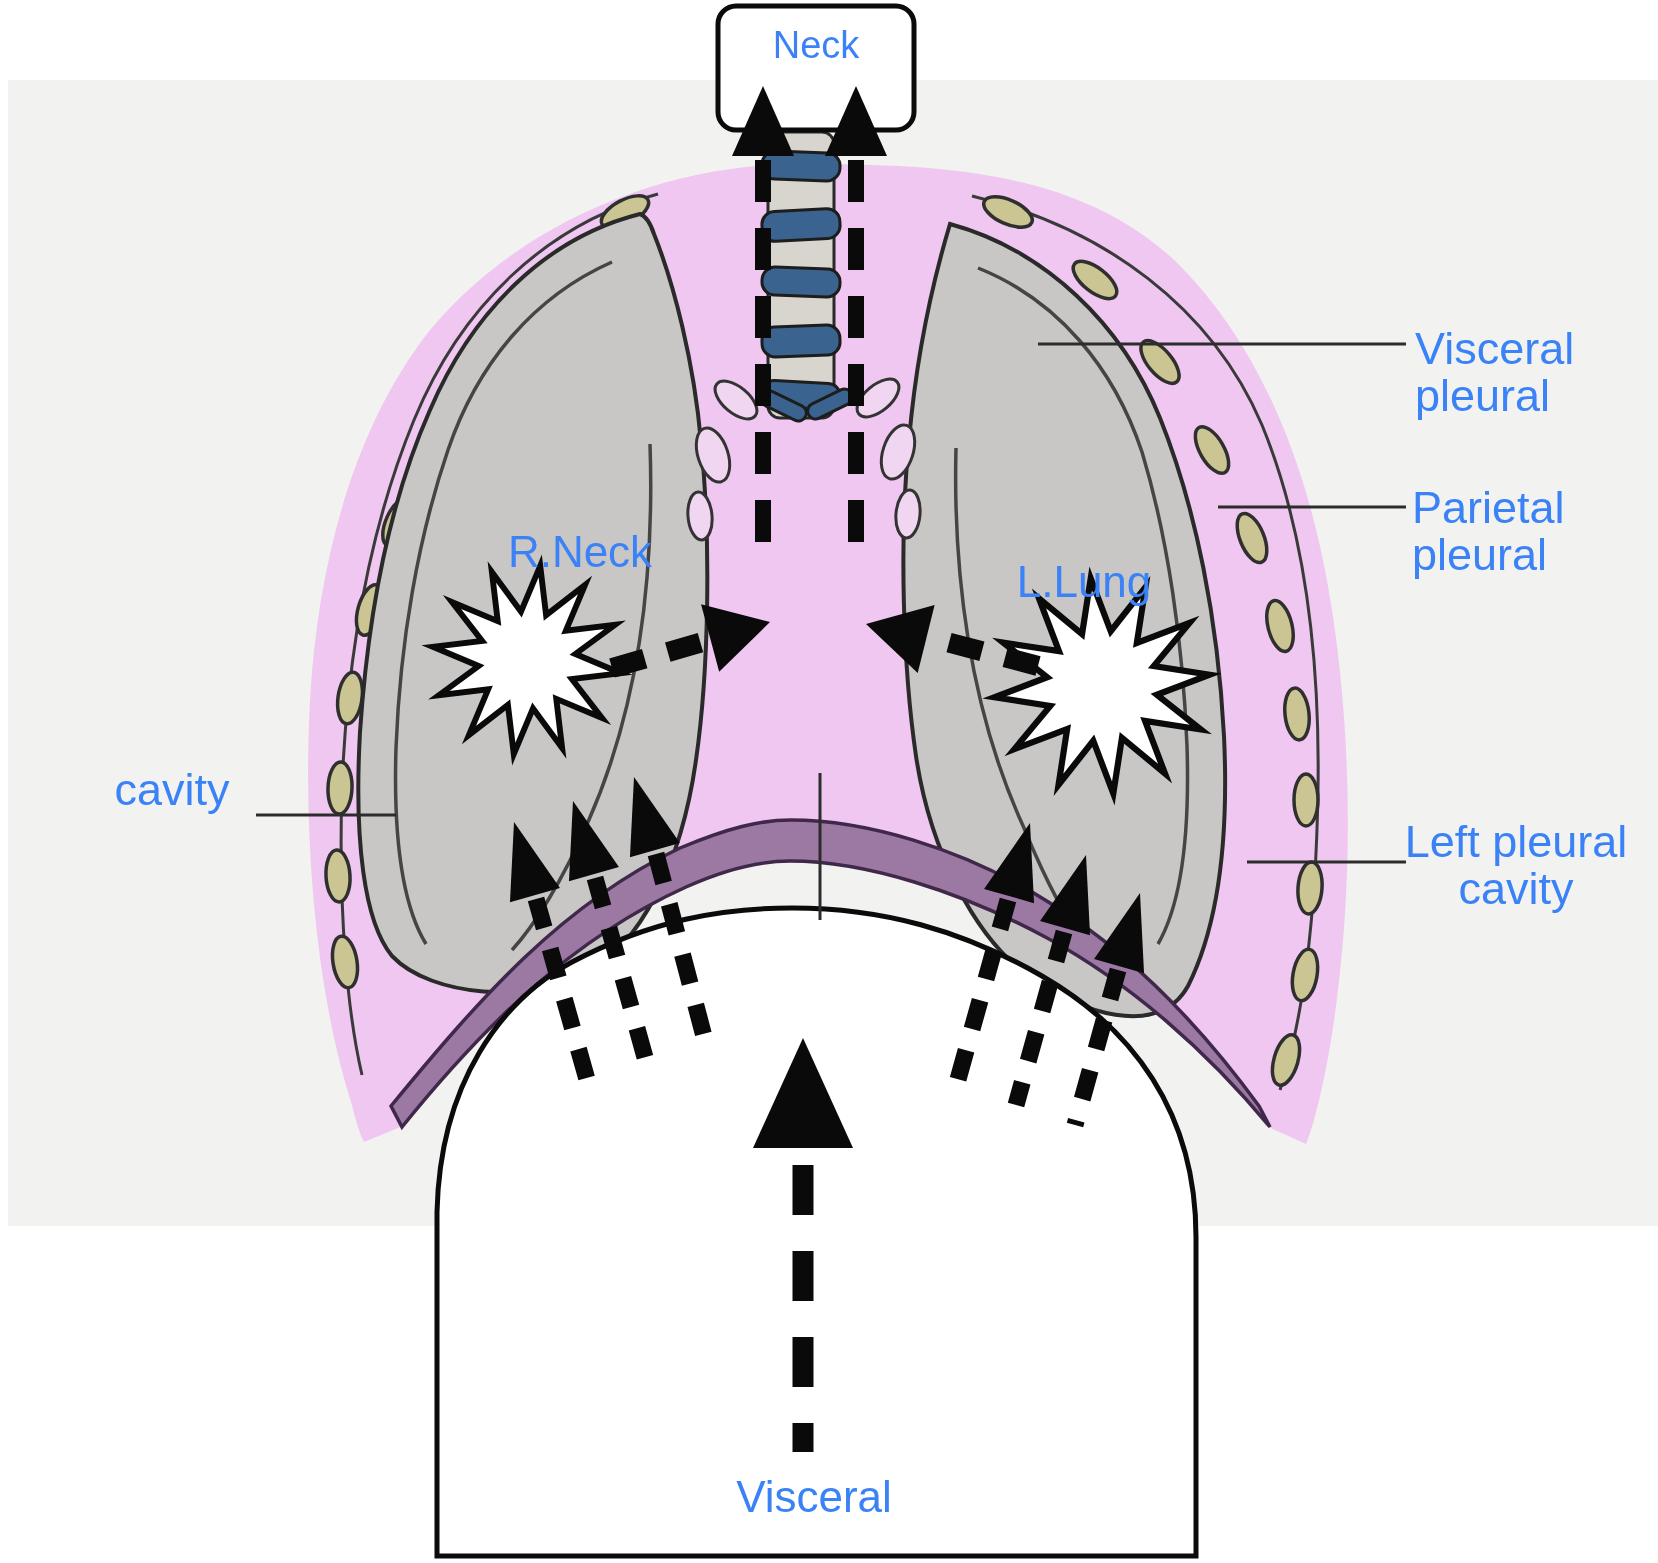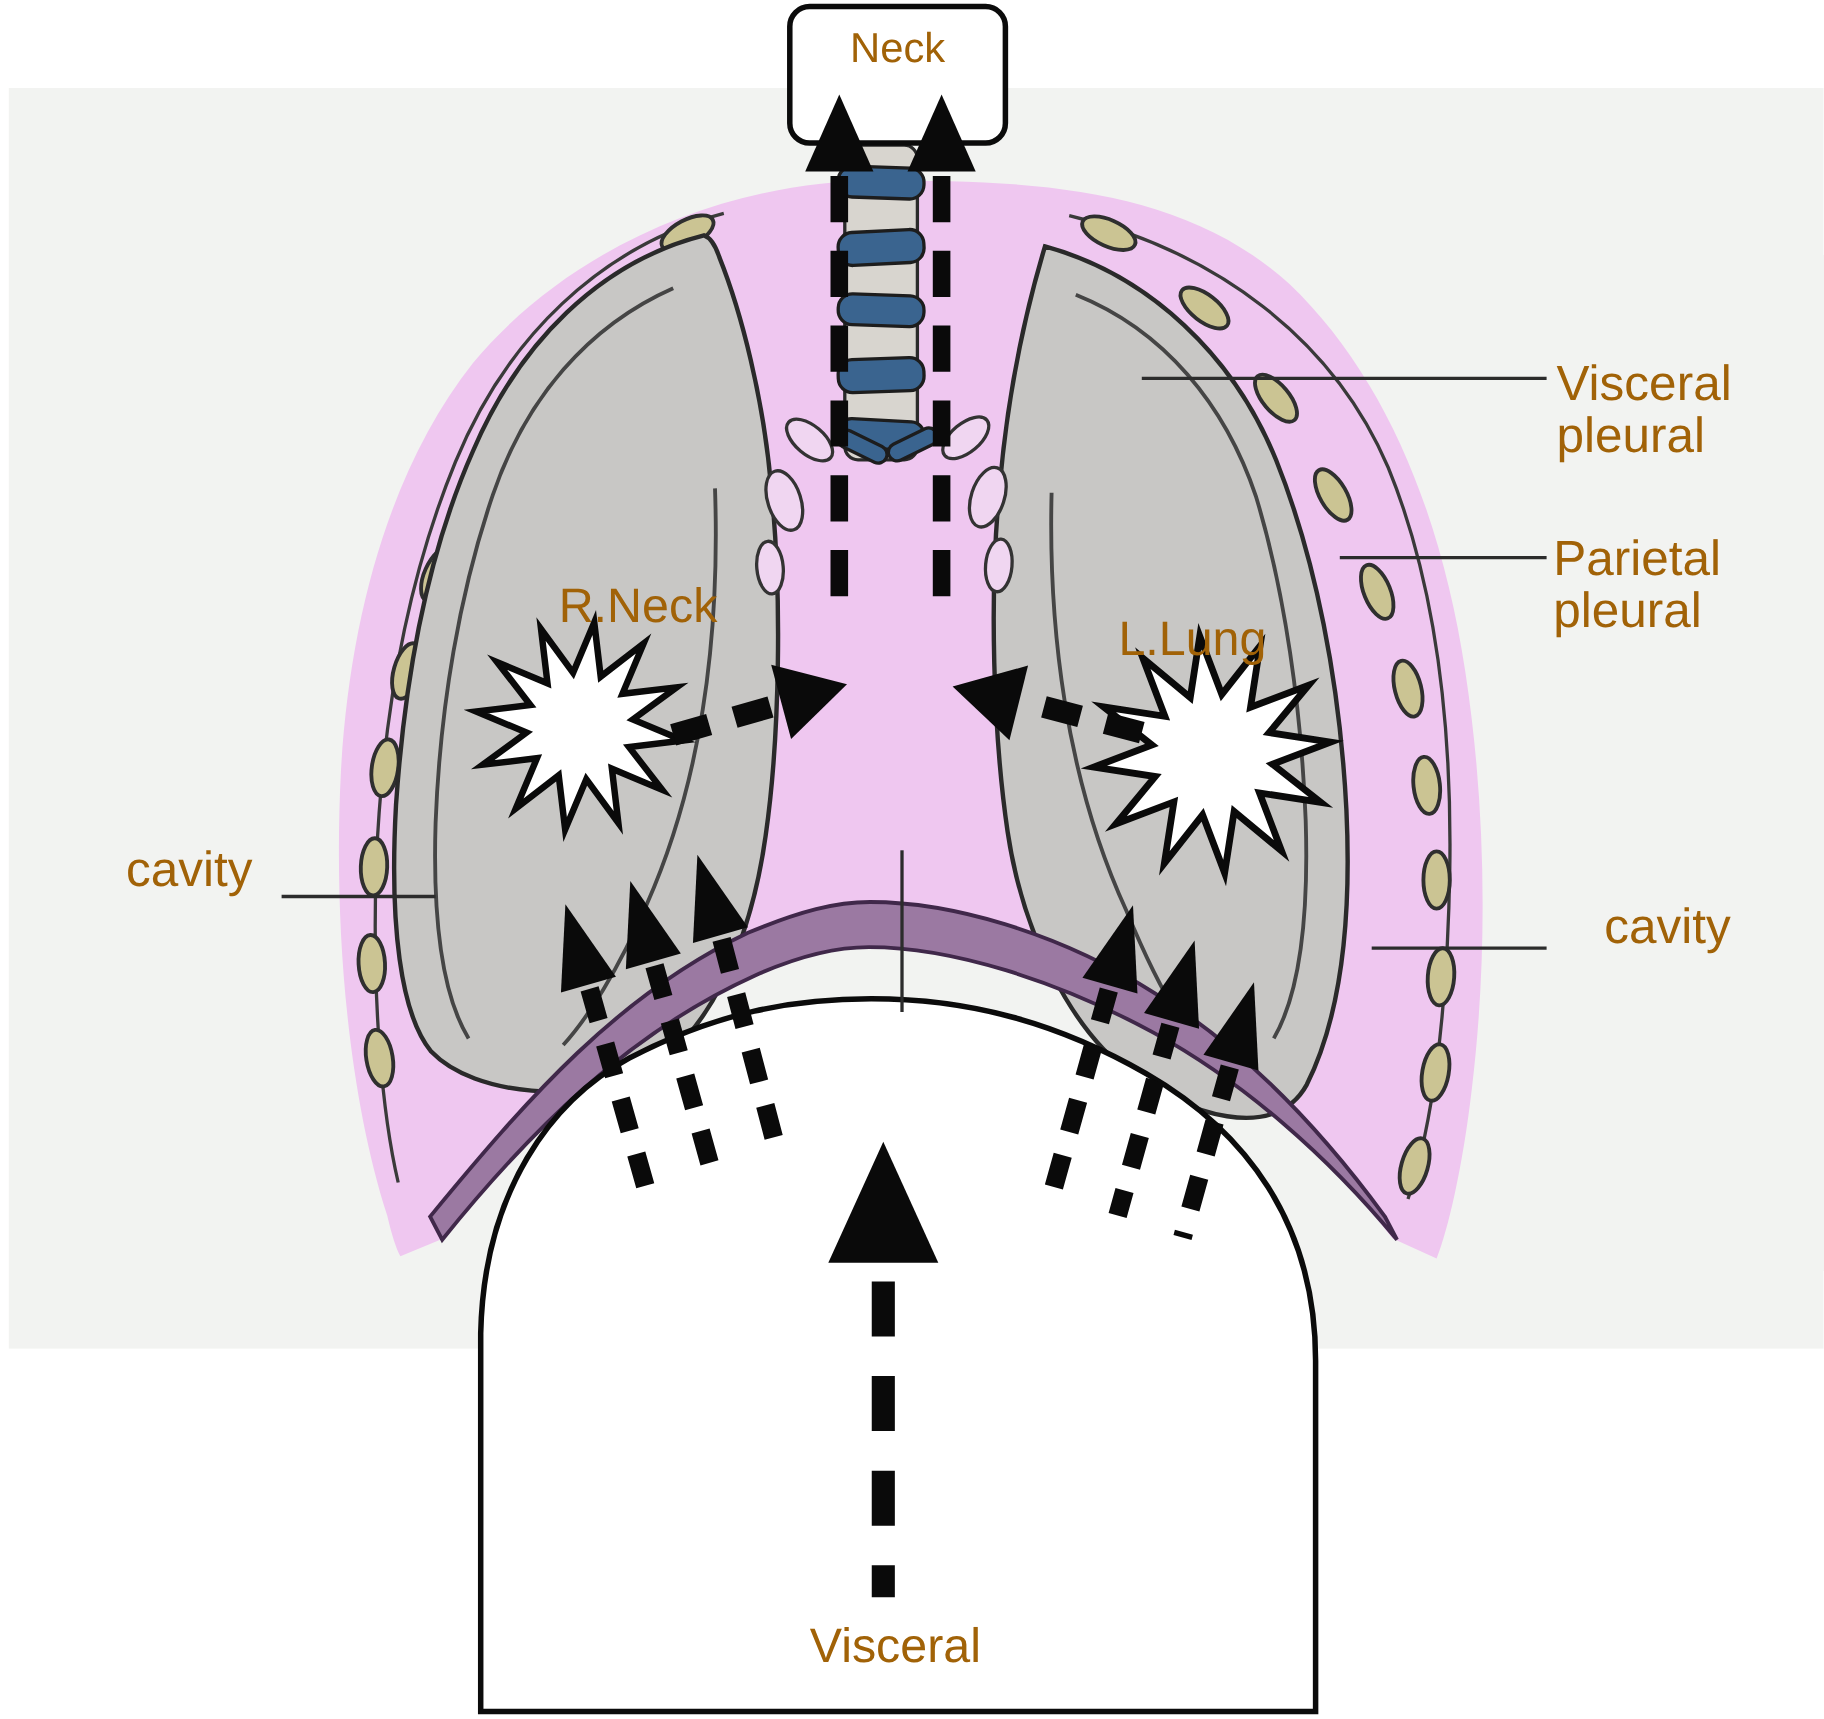--- a/index.html
+++ b/index.html
@@ -3,21 +3,21 @@
 <meta charset="utf-8">
 <style>
   html,body{margin:0;padding:0;background:#ffffff;}
   #stage{
     position:relative;width:1658px;height:1563px;overflow:hidden;
     background:#ffffff;
     font-family:"Liberation Sans","DejaVu Sans",sans-serif;
   }
   #art{position:absolute;left:0;top:0;}
   .lbl{
-    position:absolute;color:#a16207;font-size:44px;line-height:47px;
+    position:absolute;color:#3b82f6;font-size:44px;line-height:47px;
     white-space:nowrap;letter-spacing:0px;
   }
   .lbl.center{transform:translate(-50%,-50%);text-align:center;}
   .lbl.centerx{transform:translateX(-50%);text-align:center;}
   .lbl.small{font-size:38px;}
   .lbl.med{font-size:42px;}
   .lbl.col{font-size:45px;}
 </style>
 </head>
 <body>
@@ -191,20 +191,21 @@
   <div>Visceral</div>
   <div>pleural</div>
 </div>
 
 <div class="lbl col" style="left:1412px;top:484px;">
   <div>Parietal</div>
   <div>pleural</div>
 </div>
 
 <div class="lbl col centerx" style="left:1516px;top:818px;">
+  <div>Left pleural</div>
   <div>cavity</div>
 </div>
 
 <div class="lbl col centerx" style="left:172px;top:766px;">
   <div>cavity</div>
 </div>
 
 </div>
 
 </body></html>

